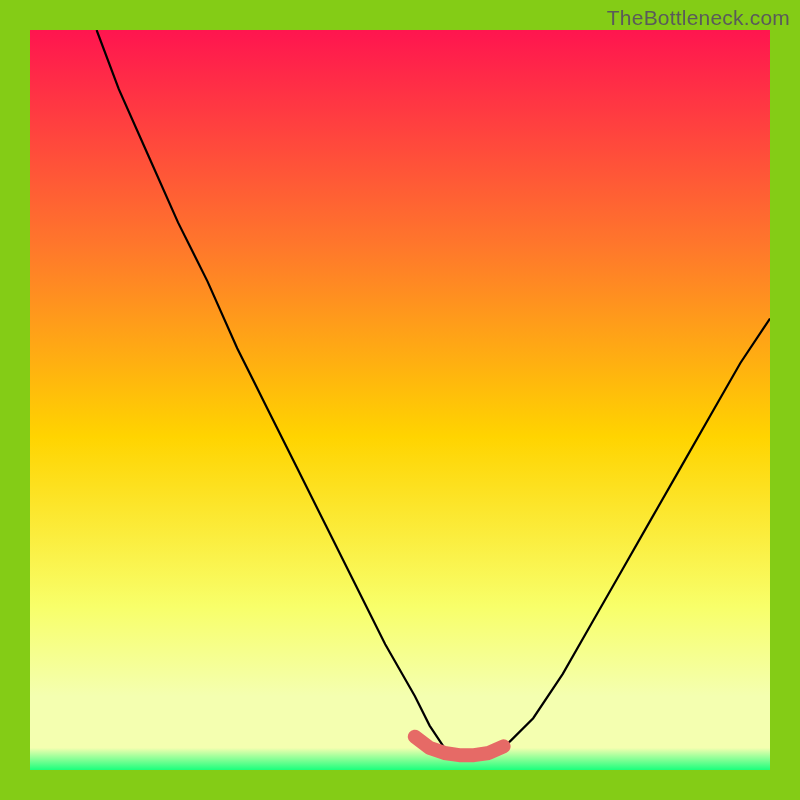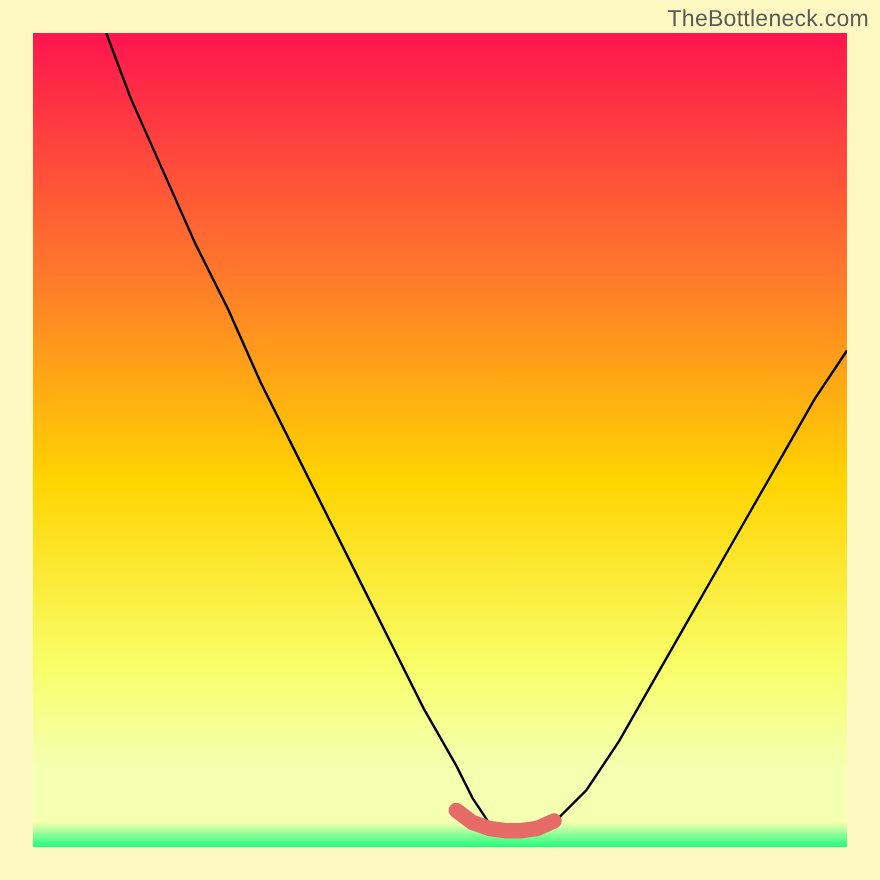--- a/index.html
+++ b/index.html
@@ -8,21 +8,21 @@
     width: 800px;
     height: 800px;
     background: #000;
     overflow: hidden;
     font-family: Arial, Helvetica, sans-serif;
   }
   .frame {
     position: relative;
     width: 800px;
     height: 800px;
-    background: #fef9c3;
+    background: #84cc16;
   }
   .watermark {
     position: absolute;
     top: 6px;
     right: 10px;
     color: #5a5a5a;
     font-size: 21px;
     font-weight: 500;
     letter-spacing: 0.2px;
     z-index: 10;

